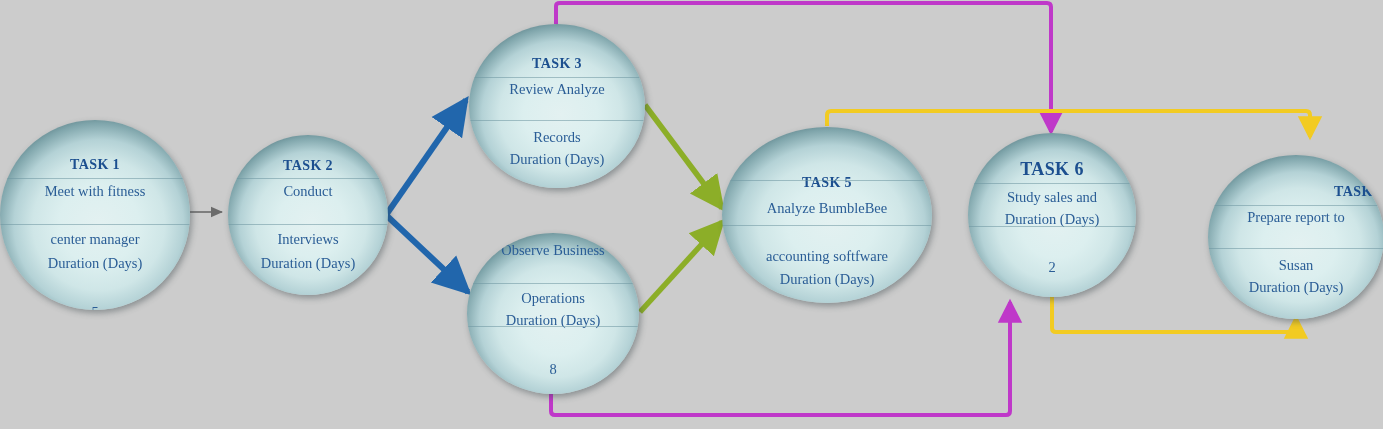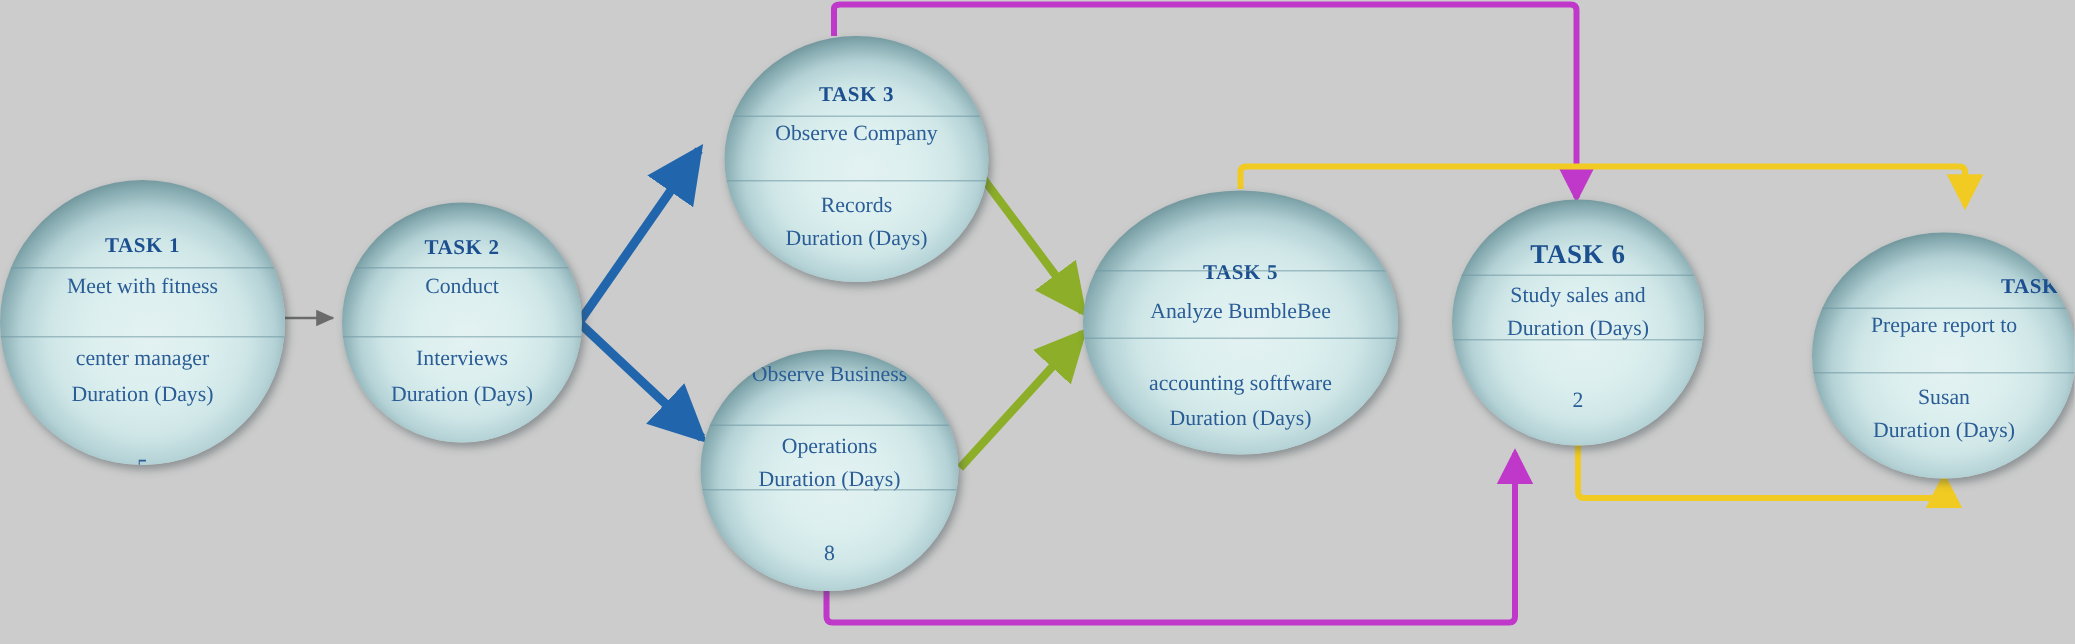--- a/index.html
+++ b/index.html
@@ -112,26 +112,26 @@
       <div class="rule" style="top:43px;"></div>
       <div class="rule" style="top:89px;"></div>
       <div class="ttl" style="margin-top:23px;font-size:14px;">TASK 2</div>
       <div class="desc" style="margin-top:9px;font-size:14.5px;">Conduct</div>
       <div class="desc" style="font-size:14.5px;">Interviews</div>
       <div class="dur" style="margin-top:8px;font-size:14.5px;">Duration (Days)</div>
       <div class="num" style="font-size:14.5px;">5</div>
     </div>
   </div>
 
-  <div class="node" style="left:483px;top:24px;width:176px;height:164px;">
+  <div class="node" style="left:469px;top:24px;width:176px;height:164px;">
     <div class="inner">
       <div class="rule" style="top:53px;"></div>
       <div class="rule" style="top:96px;"></div>
       <div class="ttl" style="margin-top:32px;font-size:14px;">TASK 3</div>
-      <div class="desc" style="margin-top:9px;font-size:14.5px;">Observe Company</div>
+      <div class="desc" style="margin-top:9px;font-size:14.5px;">Review Analyze</div>
       <div class="desc" style="font-size:14.5px;">Records</div>
       <div class="dur" style="margin-top:6px;font-size:14.5px;">Duration (Days)</div>
       <div class="num" style="font-size:14.5px;">3</div>
     </div>
   </div>
 
   <div class="node" style="left:467px;top:233px;width:172px;height:161px;">
     <div class="inner">
       <div class="rule" style="top:50px;"></div>
       <div class="rule" style="top:93px;"></div>

